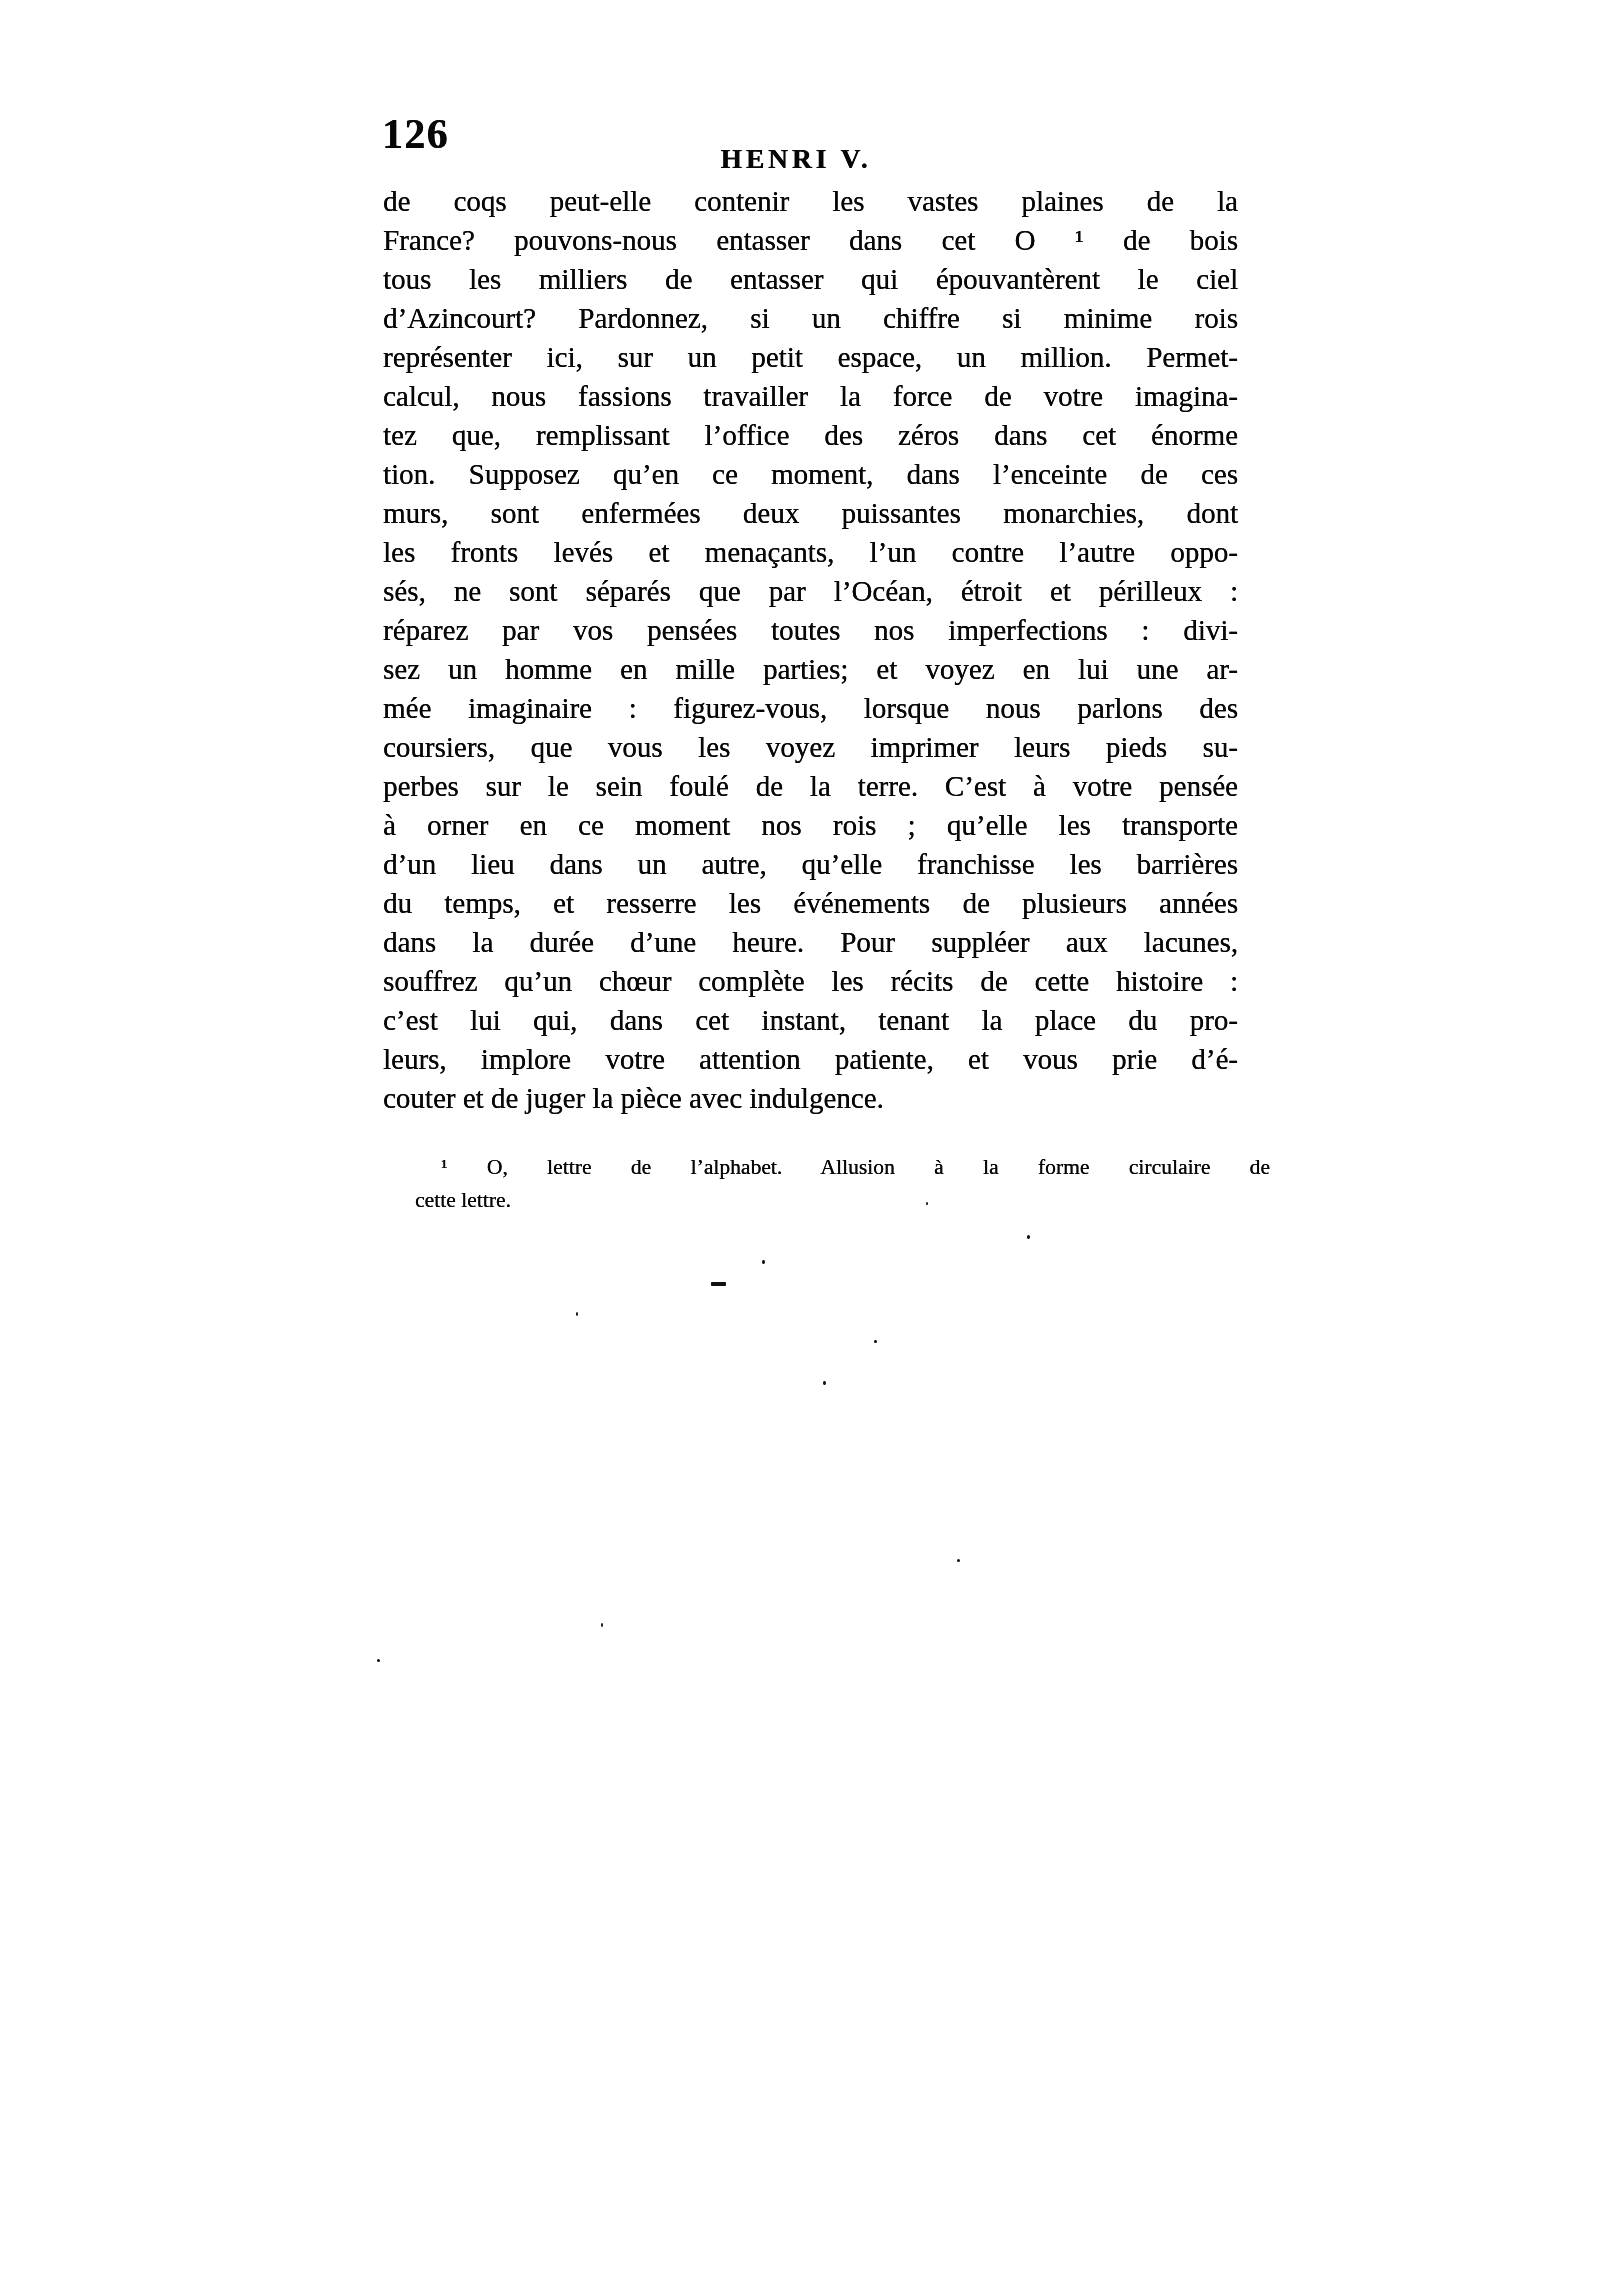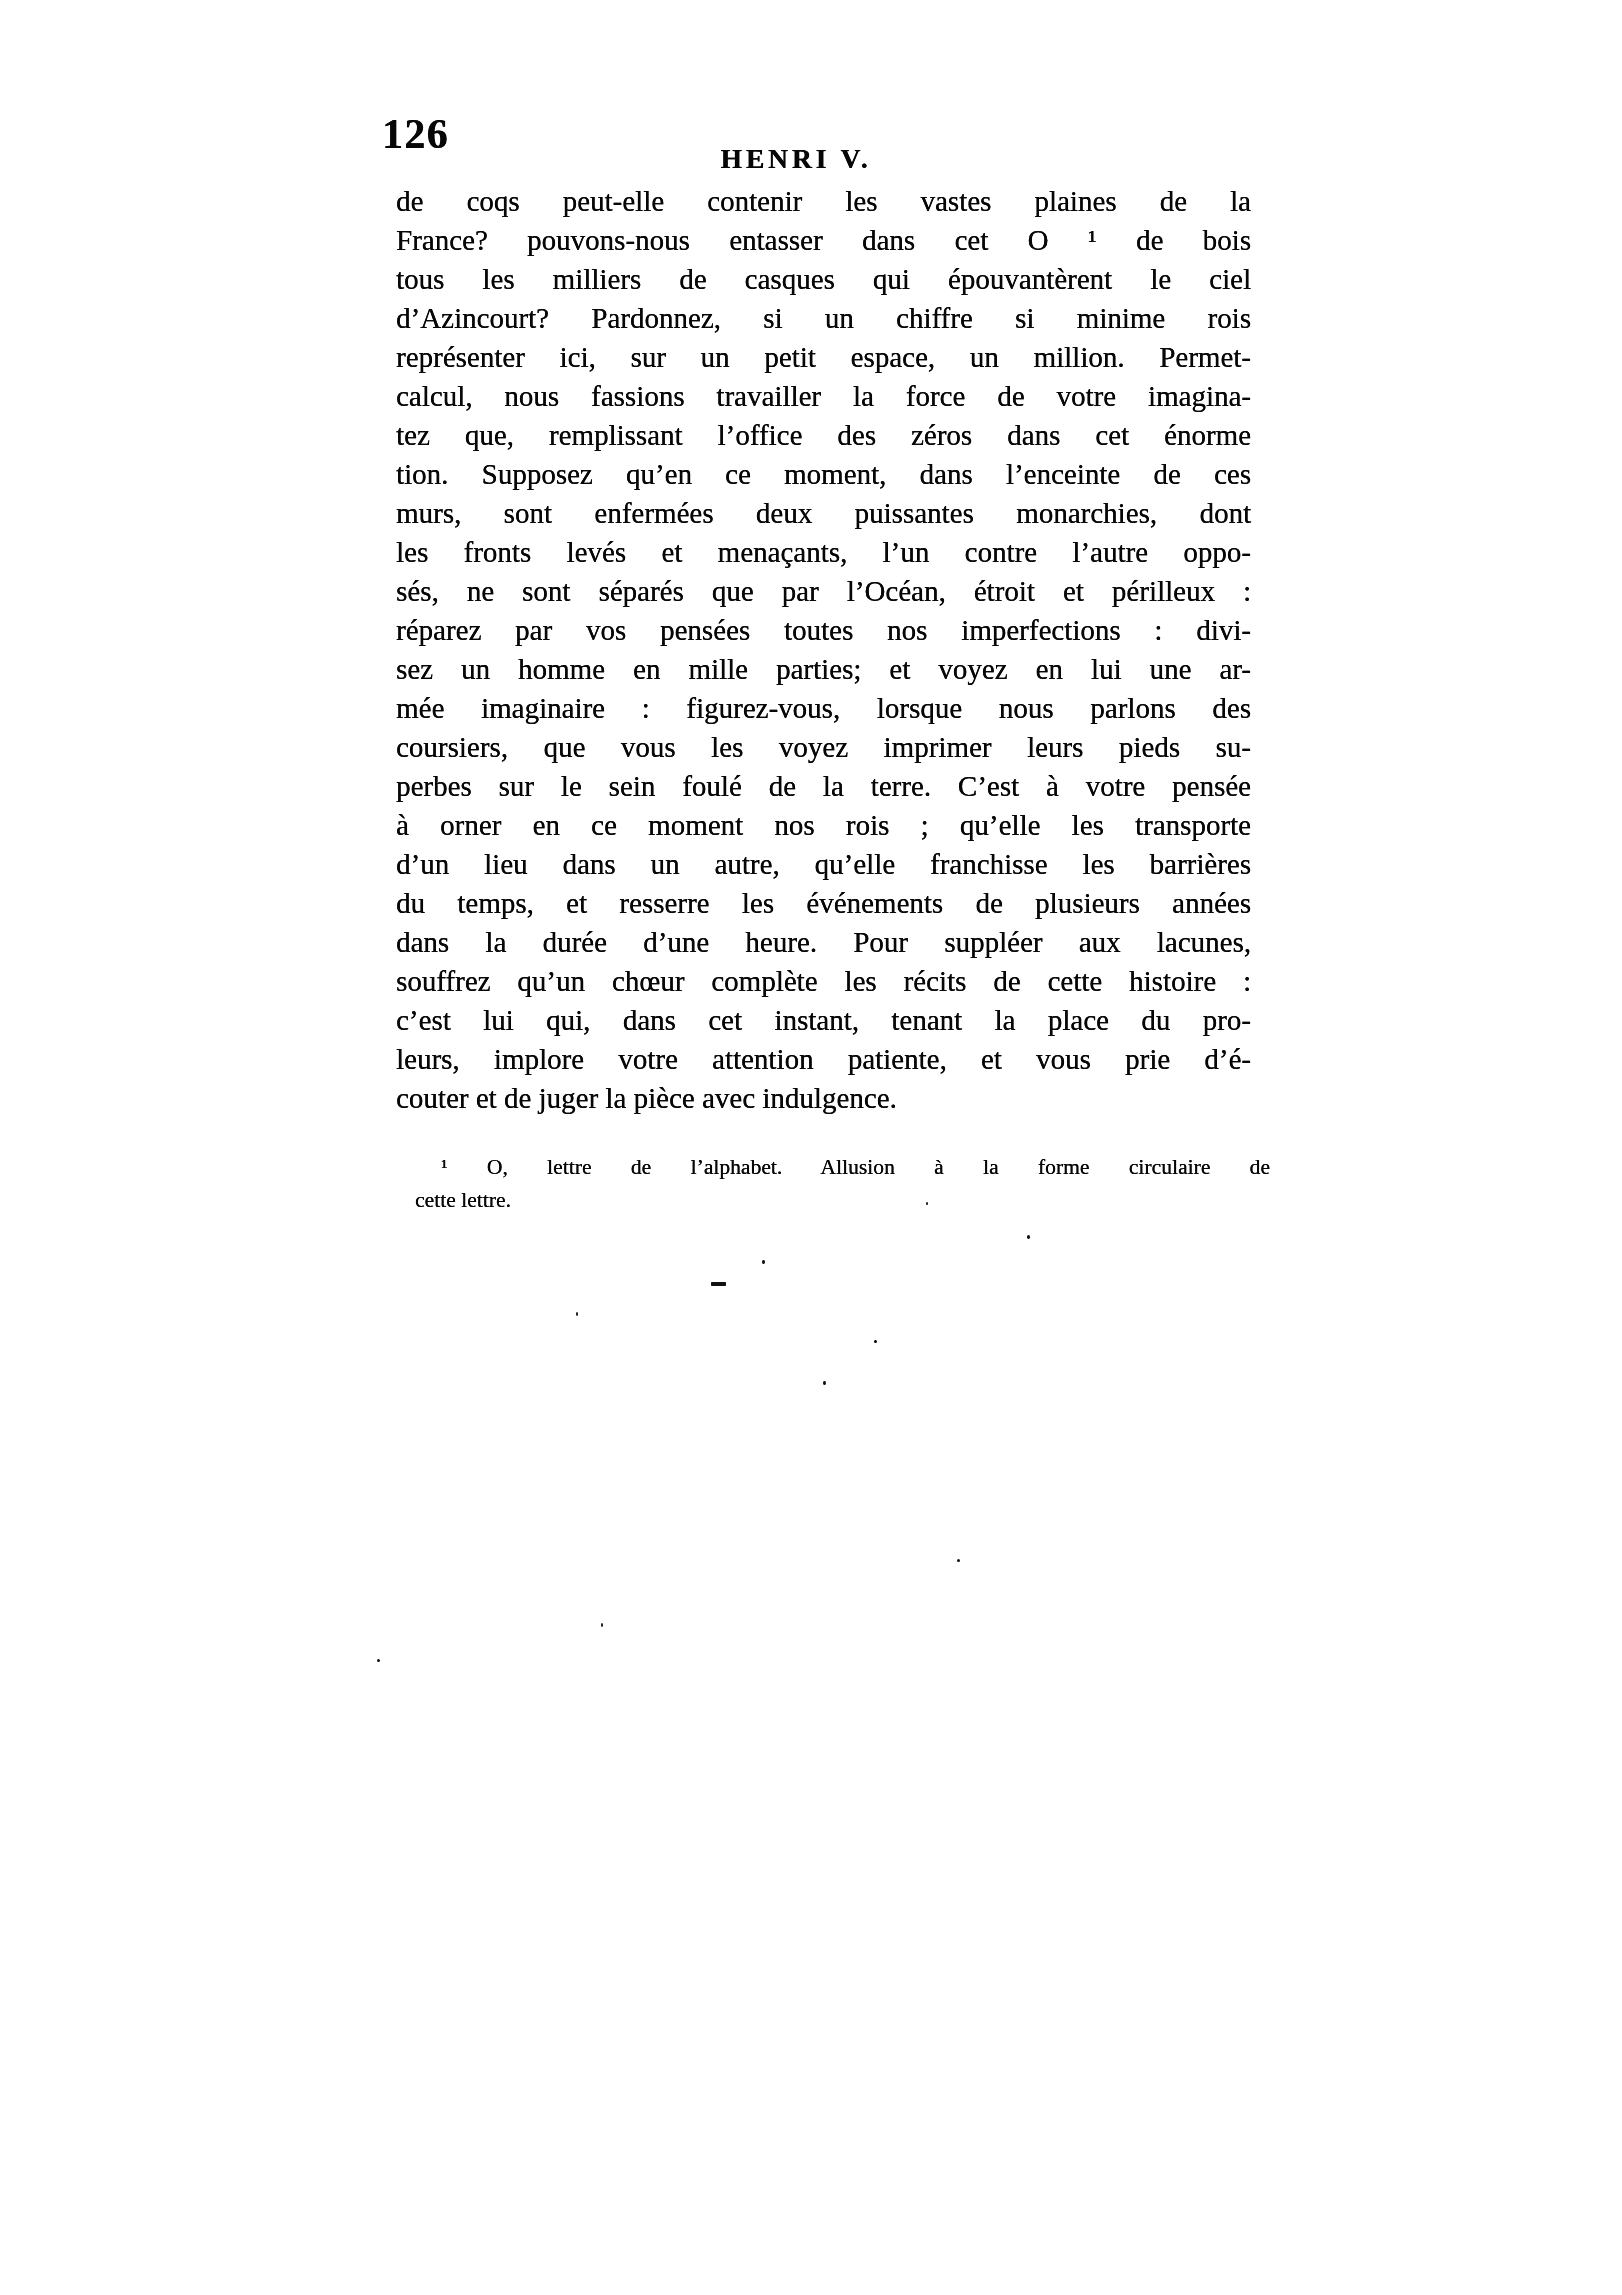--- a/index.html
+++ b/index.html
@@ -31,21 +31,21 @@
     font-size: 27.5px;
     font-weight: 700;
     letter-spacing: 3.9px;
     line-height: 1;
     white-space: nowrap;
     text-shadow: 0.3px 0.3px 0 #000;
     margin-top: 23px;
   }
   .body-text {
     position: absolute;
-    left: 396px;
+    left: 383px;
     top: 182px;
     width: 855px;
     font-size: 29px;
     line-height: 39px;
     text-shadow: 0.2px 0.2px 0 #000;
   }
   .body-text .line {
     height: 39px;
     text-align: justify;
     text-align-last: justify;
@@ -82,21 +82,21 @@
 
 <div class="page">
 
   <div class="pagenum">126</div>
 
   <div class="running-title">HENRI V.</div>
 
   <div class="body-text">
       <div class="line">de coqs peut-elle contenir les vastes plaines de la</div>
       <div class="line">France? pouvons-nous entasser dans cet O ¹  de bois</div>
-      <div class="line">tous les milliers de casques qui épouvantèrent le ciel</div>
+      <div class="line">tous les milliers de entasser qui épouvantèrent le ciel</div>
       <div class="line">d’Azincourt? Pardonnez, si un chiffre si minime rois</div>
       <div class="line">représenter ici, sur un petit espace, un million. Permet-</div>
       <div class="line">calcul, nous fassions travailler la force de votre imagina-</div>
       <div class="line">tez que, remplissant l’office des zéros dans cet énorme</div>
       <div class="line">tion. Supposez qu’en ce moment, dans l’enceinte de ces</div>
       <div class="line">murs, sont enfermées deux puissantes monarchies, dont</div>
       <div class="line">les fronts levés et menaçants, l’un contre l’autre oppo-</div>
       <div class="line">sés, ne sont séparés que par l’Océan, étroit et périlleux :</div>
       <div class="line">réparez par vos pensées toutes nos imperfections : divi-</div>
       <div class="line">sez un homme en mille parties; et voyez en lui une ar-</div>

